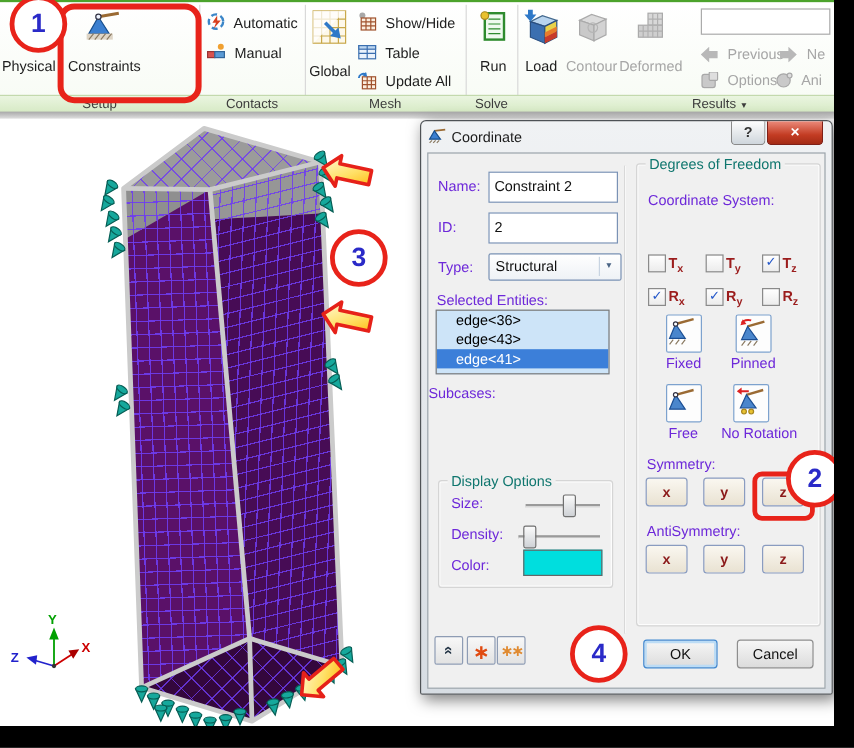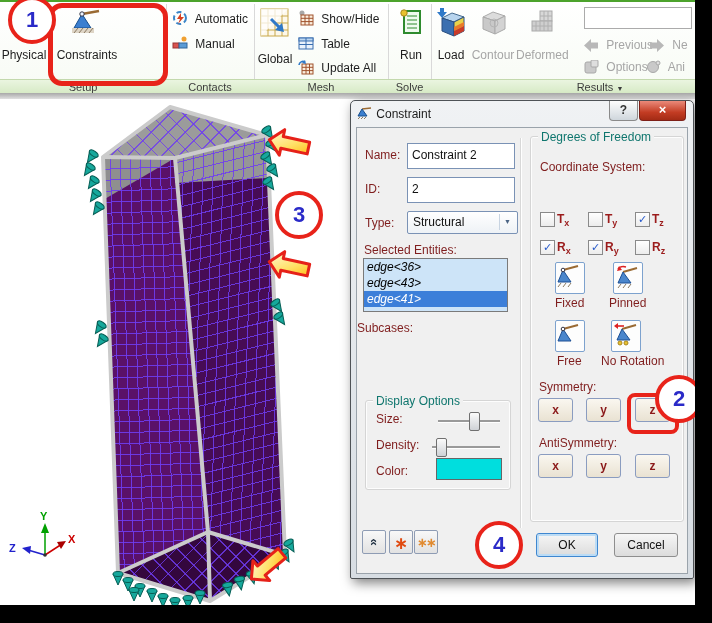--- a/index.html
+++ b/index.html
@@ -38,29 +38,29 @@
   .numcircle{position:absolute;width:40px;height:40px;border:4px solid #e8231a;border-radius:50%;
     background:#fff;color:#2a2ac8;font-weight:bold;font-size:22px;text-align:center;line-height:40px;z-index:60;}
   #hl-constraints{left:48px;top:3px;width:110px;height:73px;border:5px solid #e8231a;border-radius:14px;z-index:55;}
   #hl-symz{left:627px;top:393px;width:44px;height:33px;border:4px solid #e8231a;border-radius:8px;z-index:55;}
   
   #dialog{left:350px;top:100px;width:342px;height:477px;z-index:40;
     background:linear-gradient(#f0f2f4,#d7dde3);border:1px solid #4e5256;border-radius:5px 5px 2px 2px;
     box-shadow:3px 4px 12px rgba(0,0,0,.5);}
   #dtitle{left:6px;top:5px;font-size:12px;color:#1c1c1c;}
   #dclient{left:5px;top:26px;width:330px;height:445px;background:#f0f0f0;border:1px solid #9aa3ab;}
-  .dlabel{position:absolute;font-size:12px;color:#7f1d1d;white-space:nowrap;}
+  .dlabel{position:absolute;font-size:12px;color:#6d28d9;white-space:nowrap;}
   .tinput{position:absolute;width:98px;height:20px;background:#fff;border:1px solid #7a92b5;
     font-size:12px;color:#111;padding:2px 4px;box-sizing:content-box;line-height:18px;}
   .combo{position:absolute;width:104px;height:21px;background:linear-gradient(#fff,#eef2f6);
     border:1px solid #7a92b5;font-size:12px;color:#111;line-height:21px;padding-left:5px;border-radius:2px;}
   .combo .carrow{position:absolute;right:2px;top:2px;width:15px;height:16px;font-size:7px;color:#4a6484;
     text-align:center;line-height:16px;border-left:1px solid #c8d4e2;}
   .listbox{position:absolute;border:1px solid #7a7a7a;font-size:12px;overflow:hidden;}
-  .li{height:16px;line-height:16px;padding-left:3px;color:#000;font-style:italic;}
+  .li{height:16px;line-height:16px;padding-left:16px;color:#000;}
   .group{position:absolute;border:1px solid #d5d5d5;border-radius:3px;box-shadow:inset 0 0 0 1px #fdfdfd;}
   .glegend{position:absolute;font-size:12px;color:#0f766e;background:#f0f0f0;padding:0 3px;}
   .chk{position:absolute;width:13px;height:13px;border:1px solid #8a8a8a;background:linear-gradient(#fff,#ececec);
     font-size:11px;line-height:12px;text-align:center;color:#2558ca;font-weight:bold;}
   .chklab{position:absolute;font-size:12px;font-weight:bold;color:#9b1c1c;}
   .chklab sub{font-size:9px;}
   .iconbtn{position:absolute;width:28px;height:30px;background:#fdfdfd;border:1px solid #7da2ce;border-radius:2px;}
   .axisbtn{position:absolute;width:33px;height:22px;border:1px solid #8a9cc0;border-radius:3px;
     background:linear-gradient(#faf7f0,#e9e2d2);color:#8b1a1a;font-weight:bold;font-size:12px;
     text-align:center;line-height:22px;}
@@ -433,21 +433,21 @@
   <div id="hl-constraints" class="abs"></div>
   <div class="numcircle" style="left:8px;top:-4px">1</div>
 
   <div id="dialog" class="abs">
     <div id="dtitle" class="abs">
       <svg width="16" height="15" style="vertical-align:-3px">
         <line x1="5" y1="3" x2="14" y2="2" stroke="#9a6a33" stroke-width="1.5"></line>
         <polygon points="5,3 1,10 10,10" fill="#3b7fd0" stroke="#174e8c"></polygon>
         <path d="M1,13 l2,-2 M4,13 l2,-2 M7,13 l2,-2" stroke="#8a7a62"></path>
       </svg>
-      <span>Constraint</span>
+      <span>Coordinate</span>
     </div>
     <div id="helpbtn" class="abs">?</div>
     <div id="closebtn" class="abs">×</div>
 
     <div id="dclient" class="abs">
 
       <div class="abs" style="left:163px;top:10px;width:1px;height:390px;background:#d8d8d8;border-right:1px solid #fff"></div>
 
       <div class="dlabel" style="left:8px;top:20px">Name:</div>
       <div class="tinput" style="left:50px;top:15px">Constraint 2</div>

